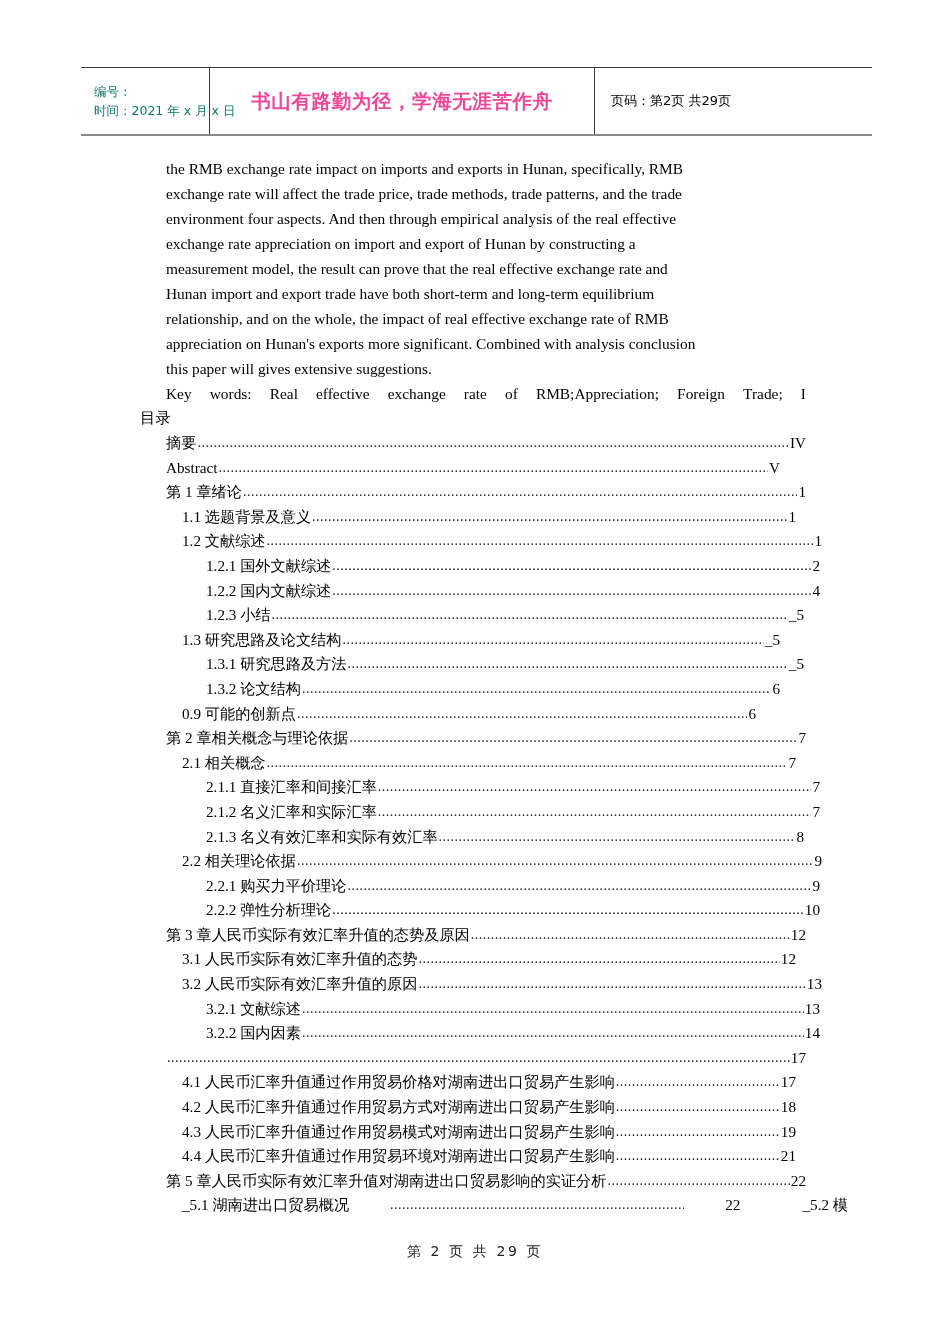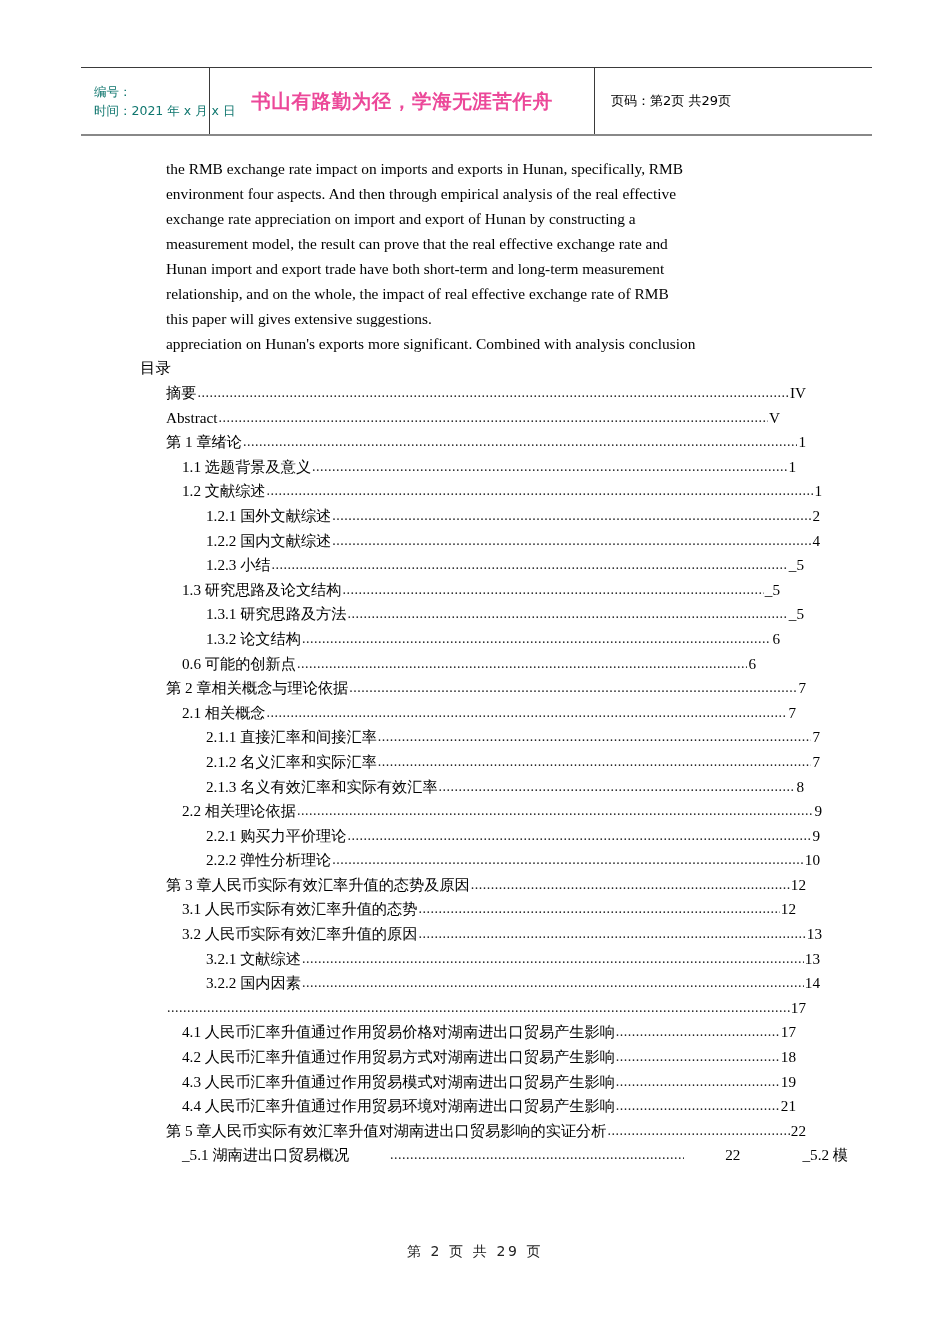--- a/index.html
+++ b/index.html
@@ -180,29 +180,45 @@
         <div class="pages">页码：第2页 共29页</div>
       </td>
     </tr>
   </tbody>
     </table>
 
   <div class="body-area">
 
     <div class="para" id="abstract-lines">
         <span class="jline">the RMB exchange rate impact on imports and exports in Hunan, specifically, RMB</span>
+        <span class="jline">exchange rate will affect the trade price, trade methods, trade patterns, and the trade</span>
         <span class="jline">environment four aspects. And then through empirical analysis of the real effective</span>
         <span class="jline">exchange rate  appreciation on import and export of Hunan by constructing  a</span>
         <span class="jline">measurement model, the result can prove that the real effective exchange rate and</span>
-        <span class="jline">Hunan import and export trade have both short-term and long-term measurement</span>
+        <span class="jline">Hunan import and export trade have both short-term and long-term equilibrium</span>
         <span class="jline">relationship, and on the whole, the impact of real effective exchange rate of RMB</span>
+        <span class="jline">appreciation on Hunan's exports more significant. Combined with analysis conclusion</span>
         <span class="jline">this paper will gives extensive suggestions.</span>
-        <span class="jline">appreciation on Hunan's exports more significant. Combined with analysis conclusion</span>
       </div>
 
+    <div class="para">
+      <span class="jline justify" id="keywords-line">
+          <span>Key</span>
+          <span>words:</span>
+          <span>Real</span>
+          <span>effective</span>
+          <span>exchange</span>
+          <span>rate</span>
+          <span>of</span>
+          <span>RMB;Appreciation;</span>
+          <span>Foreign</span>
+          <span>Trade;</span>
+          <span>I</span>
+        </span>
+    </div>
 
     <div class="toc-heading">目录</div>
 
     <ul class="toc" id="toc-list">
         <li class="toc-item lv1 w-full">
           <span class="t-label">摘要</span>
           <span class="t-dots"></span>
           <span class="t-page">IV</span>
         </li>
         <li class="toc-item lv1 w-a">
@@ -249,21 +265,21 @@
           <span class="t-label">1.3.1 研究思路及方法</span>
           <span class="t-dots"></span>
           <span class="t-page">_5</span>
         </li>
         <li class="toc-item lv3 w-c">
           <span class="t-label">1.3.2 论文结构</span>
           <span class="t-dots"></span>
           <span class="t-page">6</span>
         </li>
         <li class="toc-item lv2 w-c">
-          <span class="t-label">0.6 可能的创新点</span>
+          <span class="t-label">0.9 可能的创新点</span>
           <span class="t-dots"></span>
           <span class="t-page">6</span>
         </li>
         <li class="toc-item lv1 w-full">
           <span class="t-label">第 2 章相关概念与理论依据</span>
           <span class="t-dots"></span>
           <span class="t-page">7</span>
         </li>
         <li class="toc-item lv2 w-a">
           <span class="t-label">2.1 相关概念</span>

